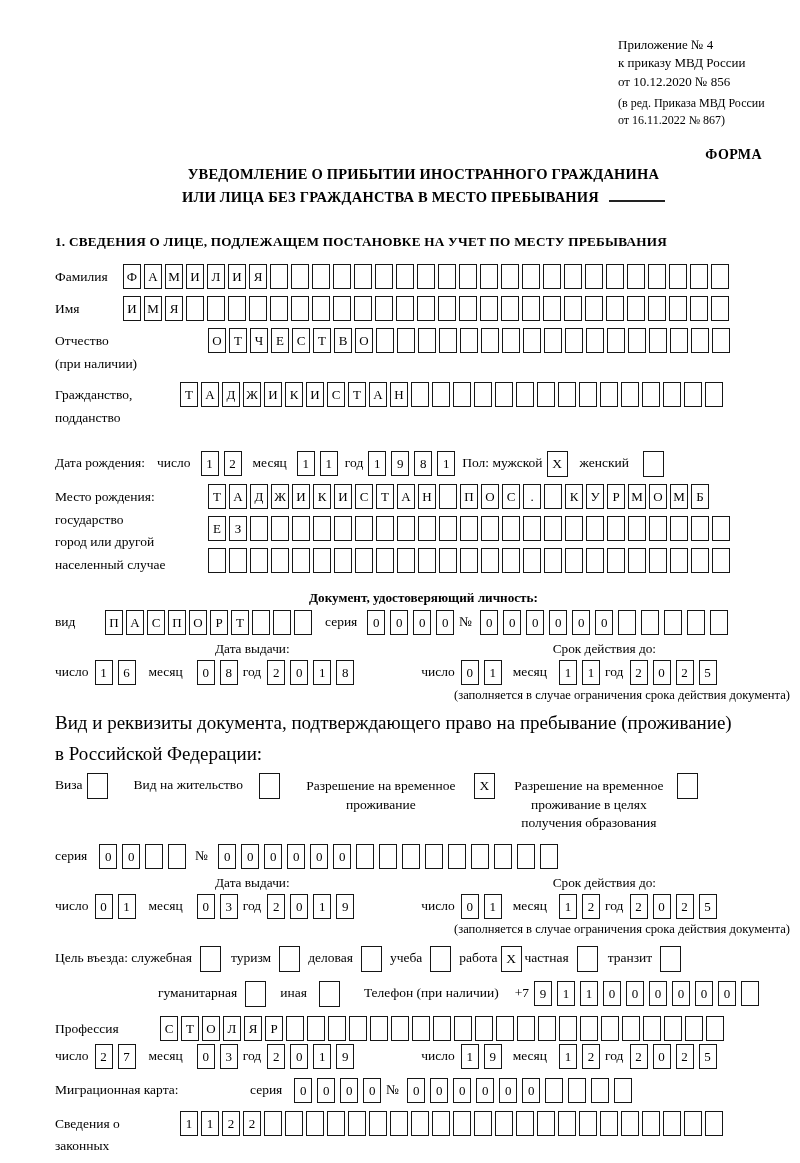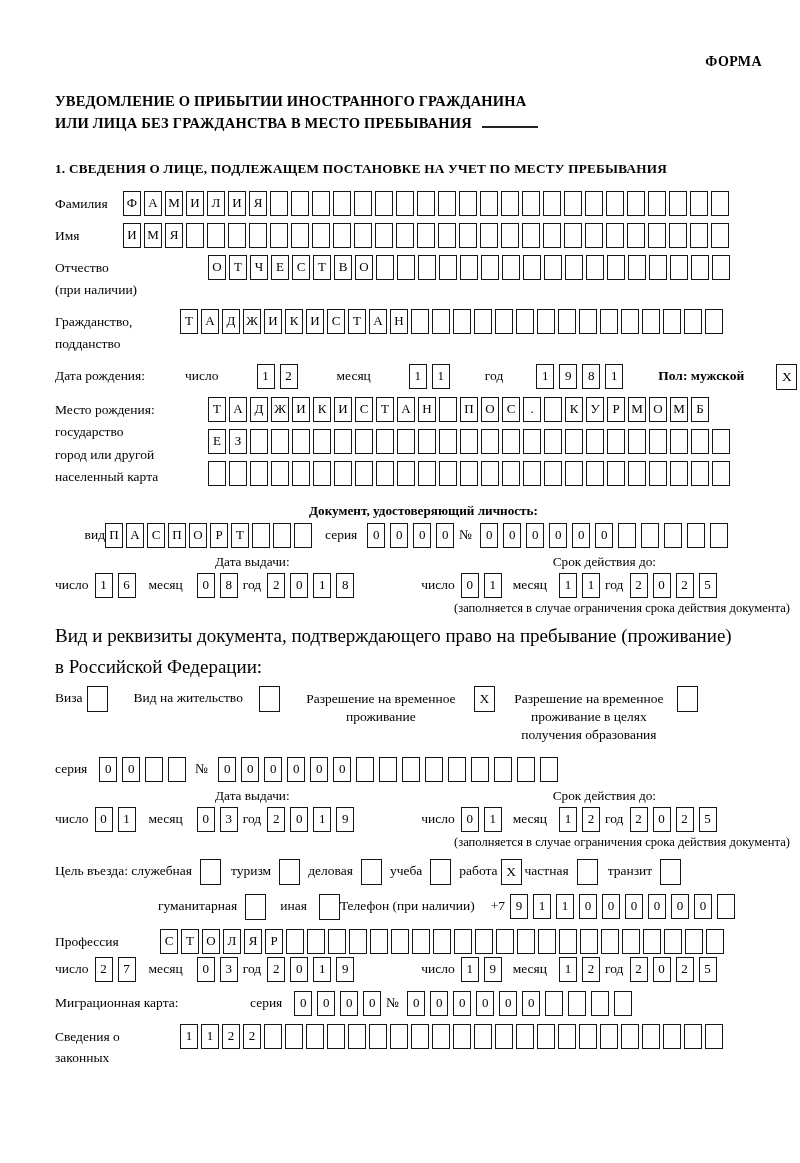--- a/index.html
+++ b/index.html
@@ -5,21 +5,21 @@
   html,body{margin:0;padding:0;background:#fff;}
   .page{width:800px;height:1163px;background:#fff;color:#000;
         font-family:"Liberation Serif","DejaVu Serif",serif;font-size:13.5px;
         position:relative;overflow:hidden;}
   .content{padding:36px 8px 0 55px;}
   .appendix{margin-left:563px;line-height:1.42;font-size:13px;}
   .appendix .small{font-size:12px;}
   .appendix .gap{margin-top:4px;}
   .forma{text-align:right;padding-right:30px;font-weight:bold;font-size:14px;
          margin-top:18px;letter-spacing:.4px;}
-  .title{text-align:left;font-weight:bold;font-size:14.5px;margin-top:20px;
+  .title{text-align:center;font-weight:bold;font-size:14.5px;
          line-height:1.55;letter-spacing:.2px;}
   .blank-line{display:inline-block;width:56px;border-bottom:2px solid #222;
               margin-left:10px;vertical-align:baseline;}
   .s1-heading{font-weight:bold;font-size:13.2px;margin-top:26px;letter-spacing:.25px;}
   .frow{display:flex;align-items:flex-start;margin-top:7px;}
   .lab{flex:none;padding-top:4px;line-height:1.3;}
   .lab2{flex:none;line-height:22.5px;padding-top:2px;}
   .cells{display:flex;flex-wrap:nowrap;}
   .cell{flex:none;width:16px;height:23px;border:1.6px solid #161616;margin-right:3px;
         display:flex;align-items:center;justify-content:center;font-size:13px;
@@ -40,20 +40,27 @@
   .optwrap{width:178px;text-align:center;line-height:1.35;padding-top:4px;}
   .optwrap2{width:168px;text-align:center;line-height:1.35;padding-top:4px;}
   .w{padding-top:4px;flex:none;}
 </style>
 </head>
 <body>
 
 <div class="page">
  <div class="content">
 
+  <div class="appendix">
+    <div>Приложение № 4</div>
+    <div>к приказу МВД России</div>
+    <div>от 10.12.2020 № 856</div>
+    <div class="small gap">(в ред. Приказа МВД России</div>
+    <div class="small">от 16.11.2022 № 867)</div>
+  </div>
 
   <div class="forma">ФОРМА</div>
 
   <div class="title">
     <div>УВЕДОМЛЕНИЕ О ПРИБЫТИИ ИНОСТРАННОГО ГРАЖДАНИНА</div>
     <div><span>ИЛИ ЛИЦА БЕЗ ГРАЖДАНСТВА В МЕСТО ПРЕБЫВАНИЯ</span><span class="blank-line"></span></div>
   </div>
 
   <div class="s1-heading">1. СВЕДЕНИЯ О ЛИЦЕ, ПОДЛЕЖАЩЕМ ПОСТАНОВКЕ НА УЧЕТ ПО МЕСТУ ПРЕБЫВАНИЯ</div>
 
@@ -189,51 +196,51 @@
           <span class="cell"></span>
           <span class="cell"></span>
           <span class="cell"></span>
           <span class="cell"></span>
           <span class="cell"></span>
           <span class="cell"></span>
           <span class="cell"></span>
         </div>
   </div>
 
-  <div class="frow" style="margin-top:8px;gap:28px;">
+  <div class="frow" style="margin-top:22px;">
     <div class="w">Дата рождения:</div>
     <div class="w" style="margin-left:12px;">число</div>
     <div class="cells dcells" style="margin-left:10px;">
           <span class="cell">1</span>
           <span class="cell">2</span>
         </div>
     <div class="w" style="margin-left:6px;">месяц</div>
     <div class="cells dcells" style="margin-left:10px;">
           <span class="cell">1</span>
           <span class="cell">1</span>
         </div>
     <div class="w" style="margin-left:2px;">год</div>
     <div class="cells dcells" style="margin-left:5px;">
           <span class="cell">1</span>
           <span class="cell">9</span>
           <span class="cell">8</span>
           <span class="cell">1</span>
         </div>
-    <div class="w" style="margin-left:2px;font-weight:bold;">Пол: мужской</div>
+    <div class="w" style="margin-left:2px;">Пол: мужской</div>
     <span class="cb" style="margin-left:4px;">X</span>
     <div class="w" style="margin-left:12px;">женский</div>
     <span class="cb" style="margin-left:14px;"></span>
   </div>
 
   <div class="frow" style="">
     <div class="lab2" style="width:153px;">
       <div>Место рождения:</div>
       <div>государство</div>
       <div>город или другой</div>
-      <div>населенный карта</div>
+      <div>населенный случае</div>
     </div>
     <div class="stack">
       <div class="cells">
             <span class="cell">Т</span>
             <span class="cell">А</span>
             <span class="cell">Д</span>
             <span class="cell">Ж</span>
             <span class="cell">И</span>
             <span class="cell">К</span>
             <span class="cell">И</span>
@@ -308,21 +315,21 @@
             <span class="cell"></span>
             <span class="cell"></span>
             <span class="cell"></span>
           </div>
     </div>
   </div>
 
   <div class="doc-head">Документ, удостоверяющий личность:</div>
 
   <div class="frow" style="margin-top:4px;">
-    <div class="w" style="width:50px;text-align:right;">вид</div>
+    <div class="w" style="width:50px;">вид</div>
     <div class="cells">
           <span class="cell">П</span>
           <span class="cell">А</span>
           <span class="cell">С</span>
           <span class="cell">П</span>
           <span class="cell">О</span>
           <span class="cell">Р</span>
           <span class="cell">Т</span>
           <span class="cell"></span>
           <span class="cell"></span>
@@ -492,21 +499,21 @@
     <span class="cb" style="margin-left:8px;"></span>
     <div class="w" style="margin-left:10px;">транзит</div>
     <span class="cb" style="margin-left:8px;"></span>
   </div>
 
   <div class="frow" style="margin-top:9px;margin-left:103px;">
     <div class="w">гуманитарная</div>
     <span class="cb" style="margin-left:8px;"></span>
     <div class="w" style="margin-left:14px;">иная</div>
     <span class="cb" style="margin-left:12px;"></span>
-    <div class="w" style="">Телефон (при наличии)</div>
+    <div class="w" style="margin-left:24px;">Телефон (при наличии)</div>
     <div class="w" style="margin-left:16px;">+7</div>
     <div class="cells dcells" style="margin-left:5px;">
           <span class="cell">9</span>
           <span class="cell">1</span>
           <span class="cell">1</span>
           <span class="cell">0</span>
           <span class="cell">0</span>
           <span class="cell">0</span>
           <span class="cell">0</span>
           <span class="cell">0</span>

